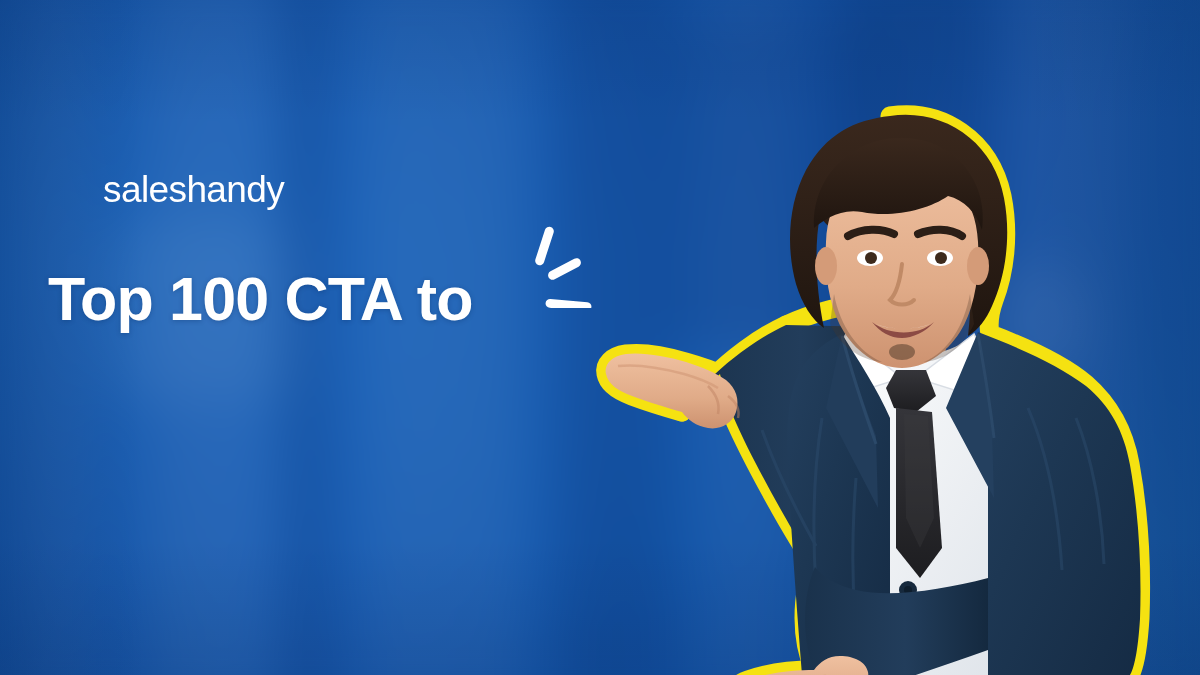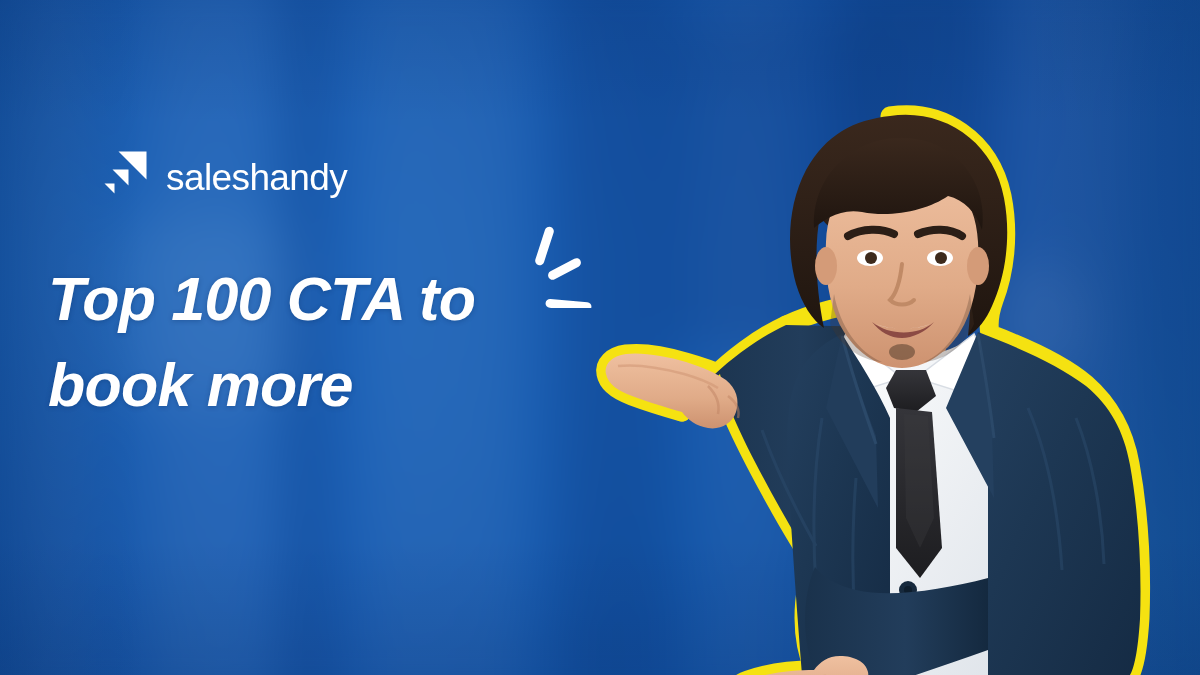--- a/index.html
+++ b/index.html
@@ -32,23 +32,24 @@
   .vig {
     position:absolute; inset:0;
     background:
       linear-gradient(90deg, rgba(8,50,110,.30) 0%, rgba(8,50,110,0) 12%),
       linear-gradient(270deg, rgba(8,48,106,.26) 0%, rgba(8,48,106,0) 14%),
       linear-gradient(180deg, rgba(10,54,118,.20) 0%, rgba(10,54,118,0) 18%, rgba(10,50,112,0) 80%, rgba(9,46,104,.22) 100%);
   }
 
   
   .logo {
-    position:absolute; left:103px; top:143px;
-    display:flex; align-items:flex-end; gap:17px;
+    position:absolute; left:103px; top:153px;
+    display:flex; align-items:flex-start; gap:17px;
     height:52px;
+    flex-direction:column;
   }
   .logo-mark { width:46px; height:46px; display:block; }
   .logo-word {
     color:#ffffff;
     font-size:37px;
     letter-spacing:-0.6px;
     font-weight:400;
     line-height:1;
     white-space:nowrap;
     transform:translateY(1px);
@@ -58,21 +59,21 @@
   .headline {
     position:absolute; left:48px; top:256px;
     width:560px;
     color:#ffffff;
     font-size:61px;
     font-weight:bold;
     line-height:86px;
     letter-spacing:-0.8px;
     text-shadow:0 1px 5px rgba(6,38,86,.30);
   }
-  .headline .ln { display:block; white-space:nowrap;font-style:italic; }
+  .headline .ln { display:block; white-space:nowrap; }
 
   
   .sparkles { position:absolute; left:526px; top:218px; width:90px; height:90px; }
 
   
   .person {
     position:absolute;
     left:590px; top:78px;
     width:580px; height:597px;
   }
@@ -103,21 +104,20 @@
     <svg class="logo-mark" viewBox="0 0 46 46">
       <path d="M15.5 2.5 L43.5 2.5 L43.5 30.5 Z" fill="#ffffff"></path>
       <path d="M9.5 20.5 L25.5 20.5 L25.5 36.5 Z" fill="#ffffff"></path>
       <path d="M1.5 34.5 L11.5 34.5 L11.5 44.5 Z" fill="#ffffff"></path>
     </svg>
     <div class="logo-word">saleshandy</div>
   </div>
 
   <div class="headline">
     <span class="ln">Top 100 CTA to</span>
-    <span class="ln">book more</span>
   </div>
 
   <svg class="sparkles" viewBox="0 0 90 90">
     <g fill="#ffffff">
       <rect x="14" y="8" width="9" height="40" rx="4.5" transform="rotate(18 18.5 28)"></rect>
       <rect x="34" y="33" width="9" height="36" rx="4.5" transform="rotate(62 38.5 51)"></rect>
       <rect x="38" y="64" width="9" height="46" rx="4.5" transform="rotate(95 42.5 87)"></rect>
     </g>
   </svg>
 

